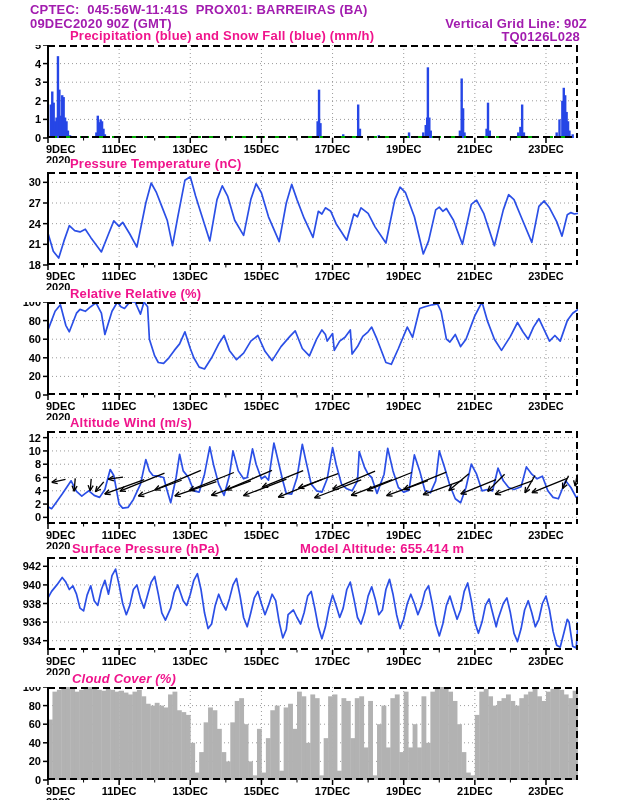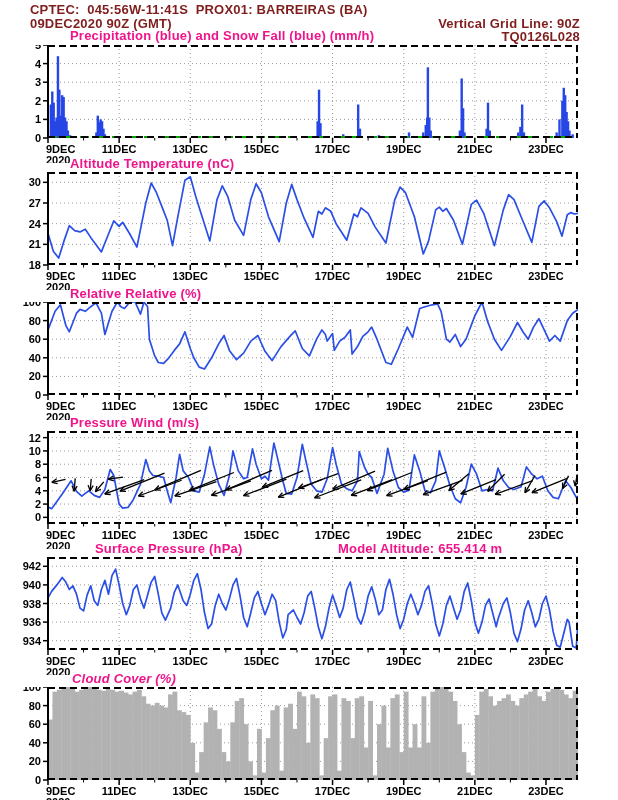--- a/index.html
+++ b/index.html
@@ -1,38 +1,38 @@
 <!DOCTYPE html>
 <html><head>
 <meta charset="utf-8">
 <style>
   html,body{margin:0;padding:0;background:#fff;}
   body{width:618px;height:800px;position:relative;overflow:hidden;
        font-family:"Liberation Sans",sans-serif;}
   .abs{position:absolute;white-space:pre;}
   .hdr{font-weight:bold;font-size:13px;letter-spacing:0.2px;}
-  .orange{color:#7f1d1d;}
+  .orange{color:#a21caf;}
   .title{font-weight:bold;font-size:13px;letter-spacing:0.2px;color:#f0148c;}
   svg{position:absolute;left:0;}
   svg text{font-family:"Liberation Sans",sans-serif;font-weight:bold;font-size:11px;fill:#000;}
 </style>
 </head>
 <body>
 
 <div class="abs hdr orange" style="left:30px;top:2px;">CPTEC:  045:56W-11:41S  PROX01: BARREIRAS (BA)</div>
 <div class="abs hdr orange" style="left:30px;top:16px;text-align:center;">09DEC2020 90Z (GMT)</div>
-<div class="abs hdr orange" style="right:38px;top:16px;">Vertical Grid Line: 90Z</div>
+<div class="abs hdr orange" style="right:31px;top:16px;">Vertical Grid Line: 90Z</div>
 <div class="abs hdr orange" style="right:38px;top:29px;">TQ0126L028</div>
 
 <div class="abs title" style="left:70px;top:28px;">Precipitation (blue) and Snow Fall (blue) (mm/h)</div>
-<div class="abs title" style="left:70px;top:156px;">Altitude Temperature (nC)</div>
+<div class="abs title" style="left:70px;top:156px;">Pressure Temperature (nC)</div>
 <div class="abs title" style="left:70px;top:286px;">Relative Relative (%)</div>
-<div class="abs title" style="left:70px;top:415px;">Pressure Wind (m/s)</div>
-<div class="abs title" style="left:72px;top:541px;margin-left:23px;">Surface Pressure (hPa)</div>
-<div class="abs title" style="left:300px;top:541px;margin-left:38px;">Model Altitude: 655.414 m</div>
+<div class="abs title" style="left:70px;top:415px;">Altitude Wind (m/s)</div>
+<div class="abs title" style="left:72px;top:541px;">Surface Pressure (hPa)</div>
+<div class="abs title" style="left:300px;top:541px;">Model Altitude: 655.414 m</div>
 <div class="abs title" style="left:72px;top:671px;font-style:italic;">Cloud Cover (%)</div>
 
 <svg style="top:45px;" width="618" height="118">
     <defs>
       <clipPath id="clip0">
         <rect x="48" y="0" width="530" height="93"></rect>
       </clipPath>
     </defs>
     <g stroke="#9a9a9a" stroke-width="1" stroke-dasharray="1,3">
       <line x1="48" y1="74.4" x2="578" y2="74.4"></line>

